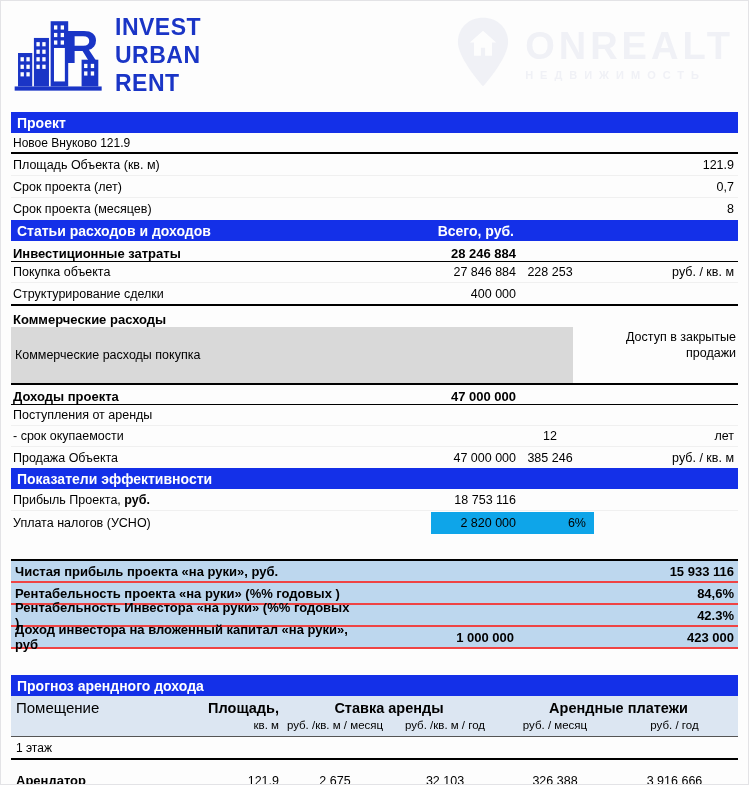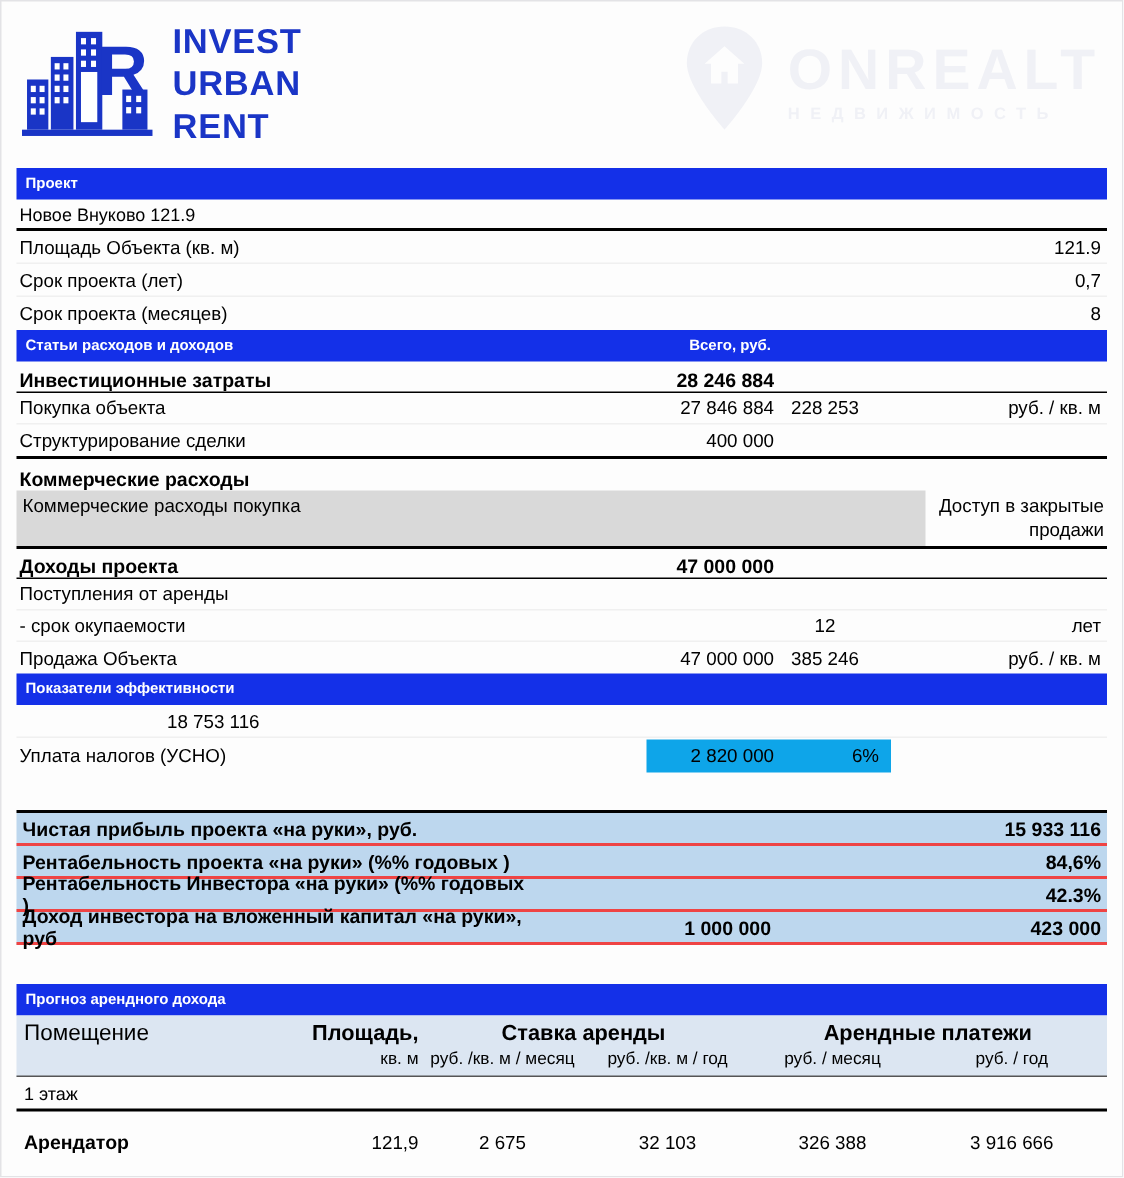--- a/index.html
+++ b/index.html
@@ -11,36 +11,36 @@
   
   .header { position:relative; height:108px; }
   .logo { position:absolute; left:12px; top:6px; display:flex; align-items:center; }
   .logo-text { margin-left:10px; font-weight:800; color:#1a35c6; font-size:23px; line-height:1.22; letter-spacing:0.5px; }
   .watermark { position:absolute; right:14px; top:14px; display:flex; align-items:center; gap:10px; color:#f0f1f6; user-select:none; }
   .wm-text { text-align:left; }
   .wm-title { font-size:38px; font-weight:800; letter-spacing:4px; line-height:1; }
   .wm-sub { font-size:11px; font-weight:700; letter-spacing:7px; margin-top:4px; }
   
   .sheet { position:absolute; left:10px; top:111px; width:727px; }
-  .bar { background:#1430e8; color:#fff; font-weight:700; font-size:10px; height:21px; display:flex; align-items:center; padding:0 6px; box-sizing:border-box; }
+  .bar { background:#1430e8; color:#fff; font-weight:700; font-size:14px; height:21px; display:flex; align-items:center; padding:0 6px; box-sizing:border-box; }
   .bar .bar-total { width:160px; text-align:right; }
   .bar .bar-spacer { width:218px; }
   .row { display:flex; align-items:center; min-height:21px; font-size:12.5px; border-bottom:1px solid #f0f0f0; padding:0 2px; box-sizing:border-box; }
   .row .lbl { flex:1; }
   .row .v1 { width:160px; text-align:right; }
   .row .v2 { width:68px; text-align:center; }
   .row .unit { width:150px; text-align:right; padding-right:2px; }
   .bold { font-weight:700; font-size:13px;align-items:flex-end; }
   .name-row { font-weight:400; font-size:12px; border-bottom:2px solid #000; }
   .bt2 { border-top:2px solid #000; }
   .bb1 { border-bottom:1px solid #000 !important; }
   .nb { border-bottom:none !important; }
   
   .gray-row { display:flex; align-items:stretch; min-height:30px; font-size:12.5px; }
-  .gray-cell { background:#d9d9d9; width:606px; box-sizing:border-box; padding:3px 4px; }
+  .gray-cell { background:#d9d9d9; width:562px; box-sizing:border-box; padding:21px 4px; }
   .gray-note { flex:1; text-align:right; padding:3px 2px; line-height:1.25; white-space:pre-line; }
   
   .tax-cell { width:163px; background:#0ea5e9; height:22px; display:flex; align-items:center; box-sizing:border-box; }
   .tax-v { width:85px; text-align:right; }
   .tax-r { flex:1; text-align:right; padding-right:8px; }
   .tax-spacer { width:142px; }
   
   .summary { margin-top:24px; border-top:2px solid #000; }
   .sum-row { background:#bdd7ee; font-weight:700; font-size:13px; height:22px; display:flex; align-items:center; border-bottom:2px solid #ef4444; padding:0 4px; box-sizing:border-box; }
   .sum-lbl { flex:1; }
@@ -207,20 +207,21 @@
       <span class="lbl">Продажа Объекта</span>
       <span class="v1">47 000 000</span>
       <span class="v2">385 246</span>
       <span class="unit">руб. / кв. м</span>
     </div>
 
     <div class="bar">
       <span>Показатели эффективности</span>
     </div>
     <div class="row" style="min-height:22px;">
+      <span class="lbl"><span>Прибыль Проекта, </span><b>руб.</b></span>
       <span class="v1">18 753 116</span>
       <span class="v2"></span>
         <span class="unit"></span>
     </div>
     <div class="row nb" style="min-height:24px;">
       <span class="lbl">Уплата налогов (УСНО)</span>
       <span class="tax-cell">
         <span class="tax-v">2 820 000</span>
         <span class="tax-r">6%</span>
       </span>

